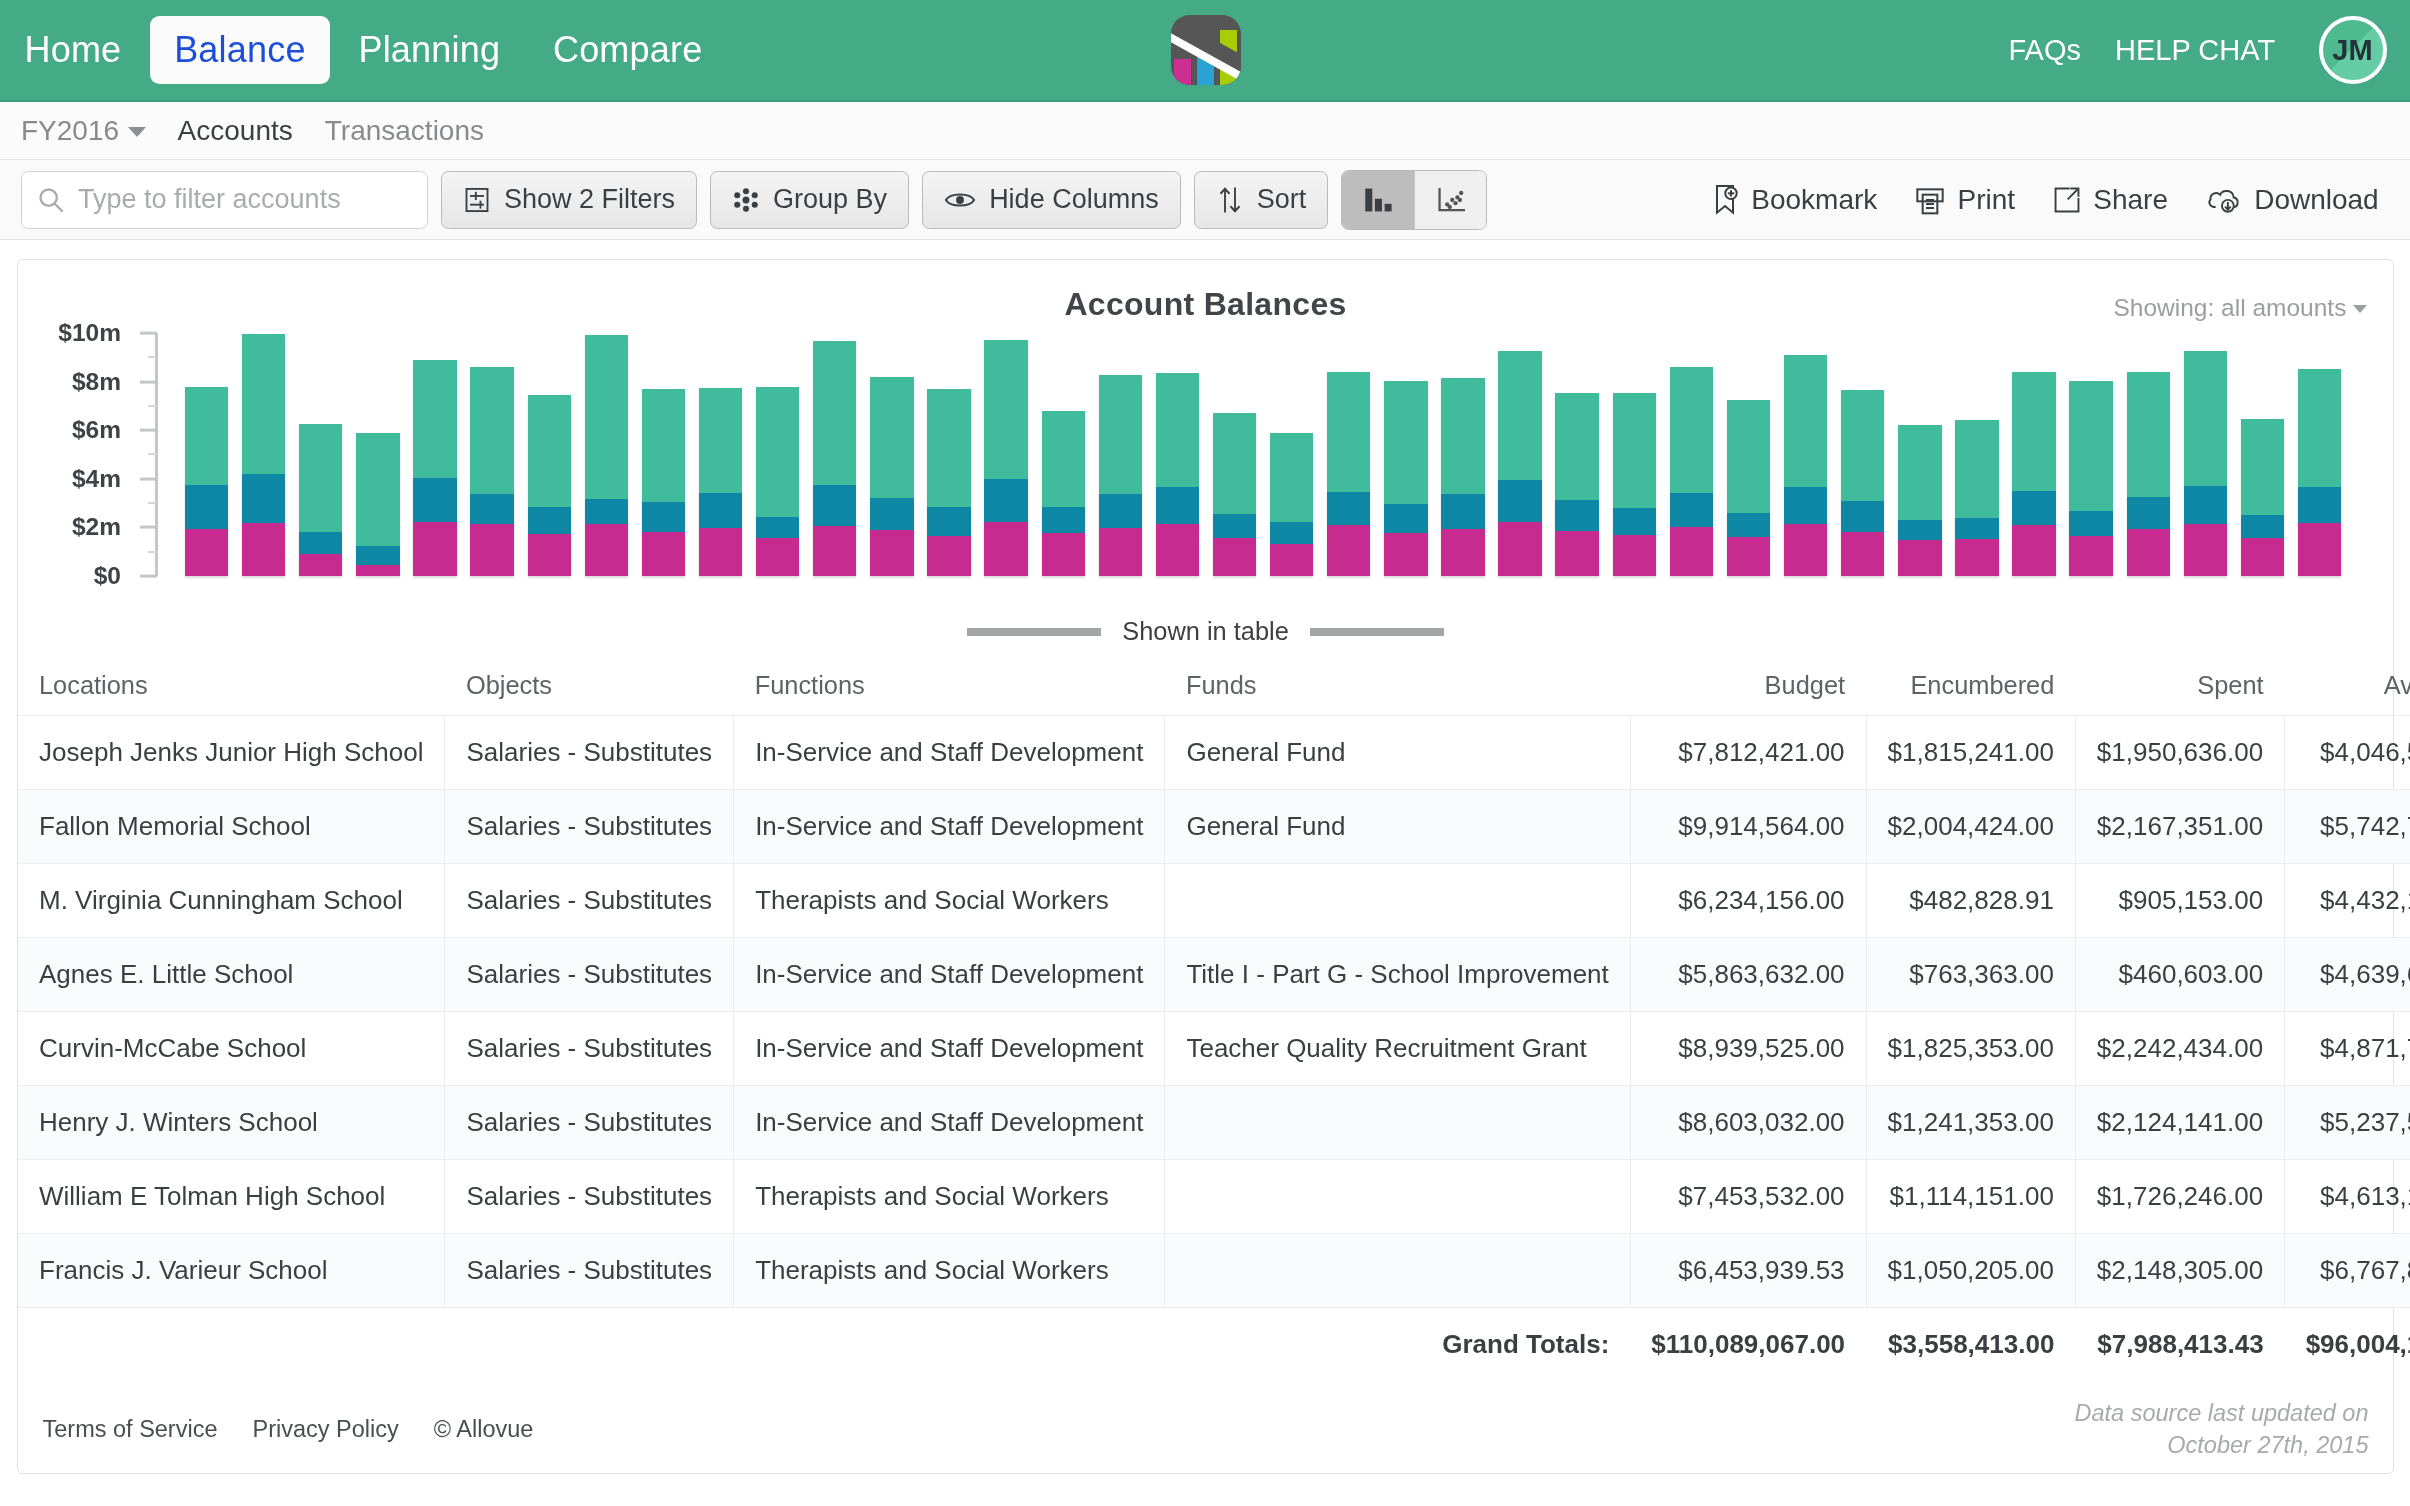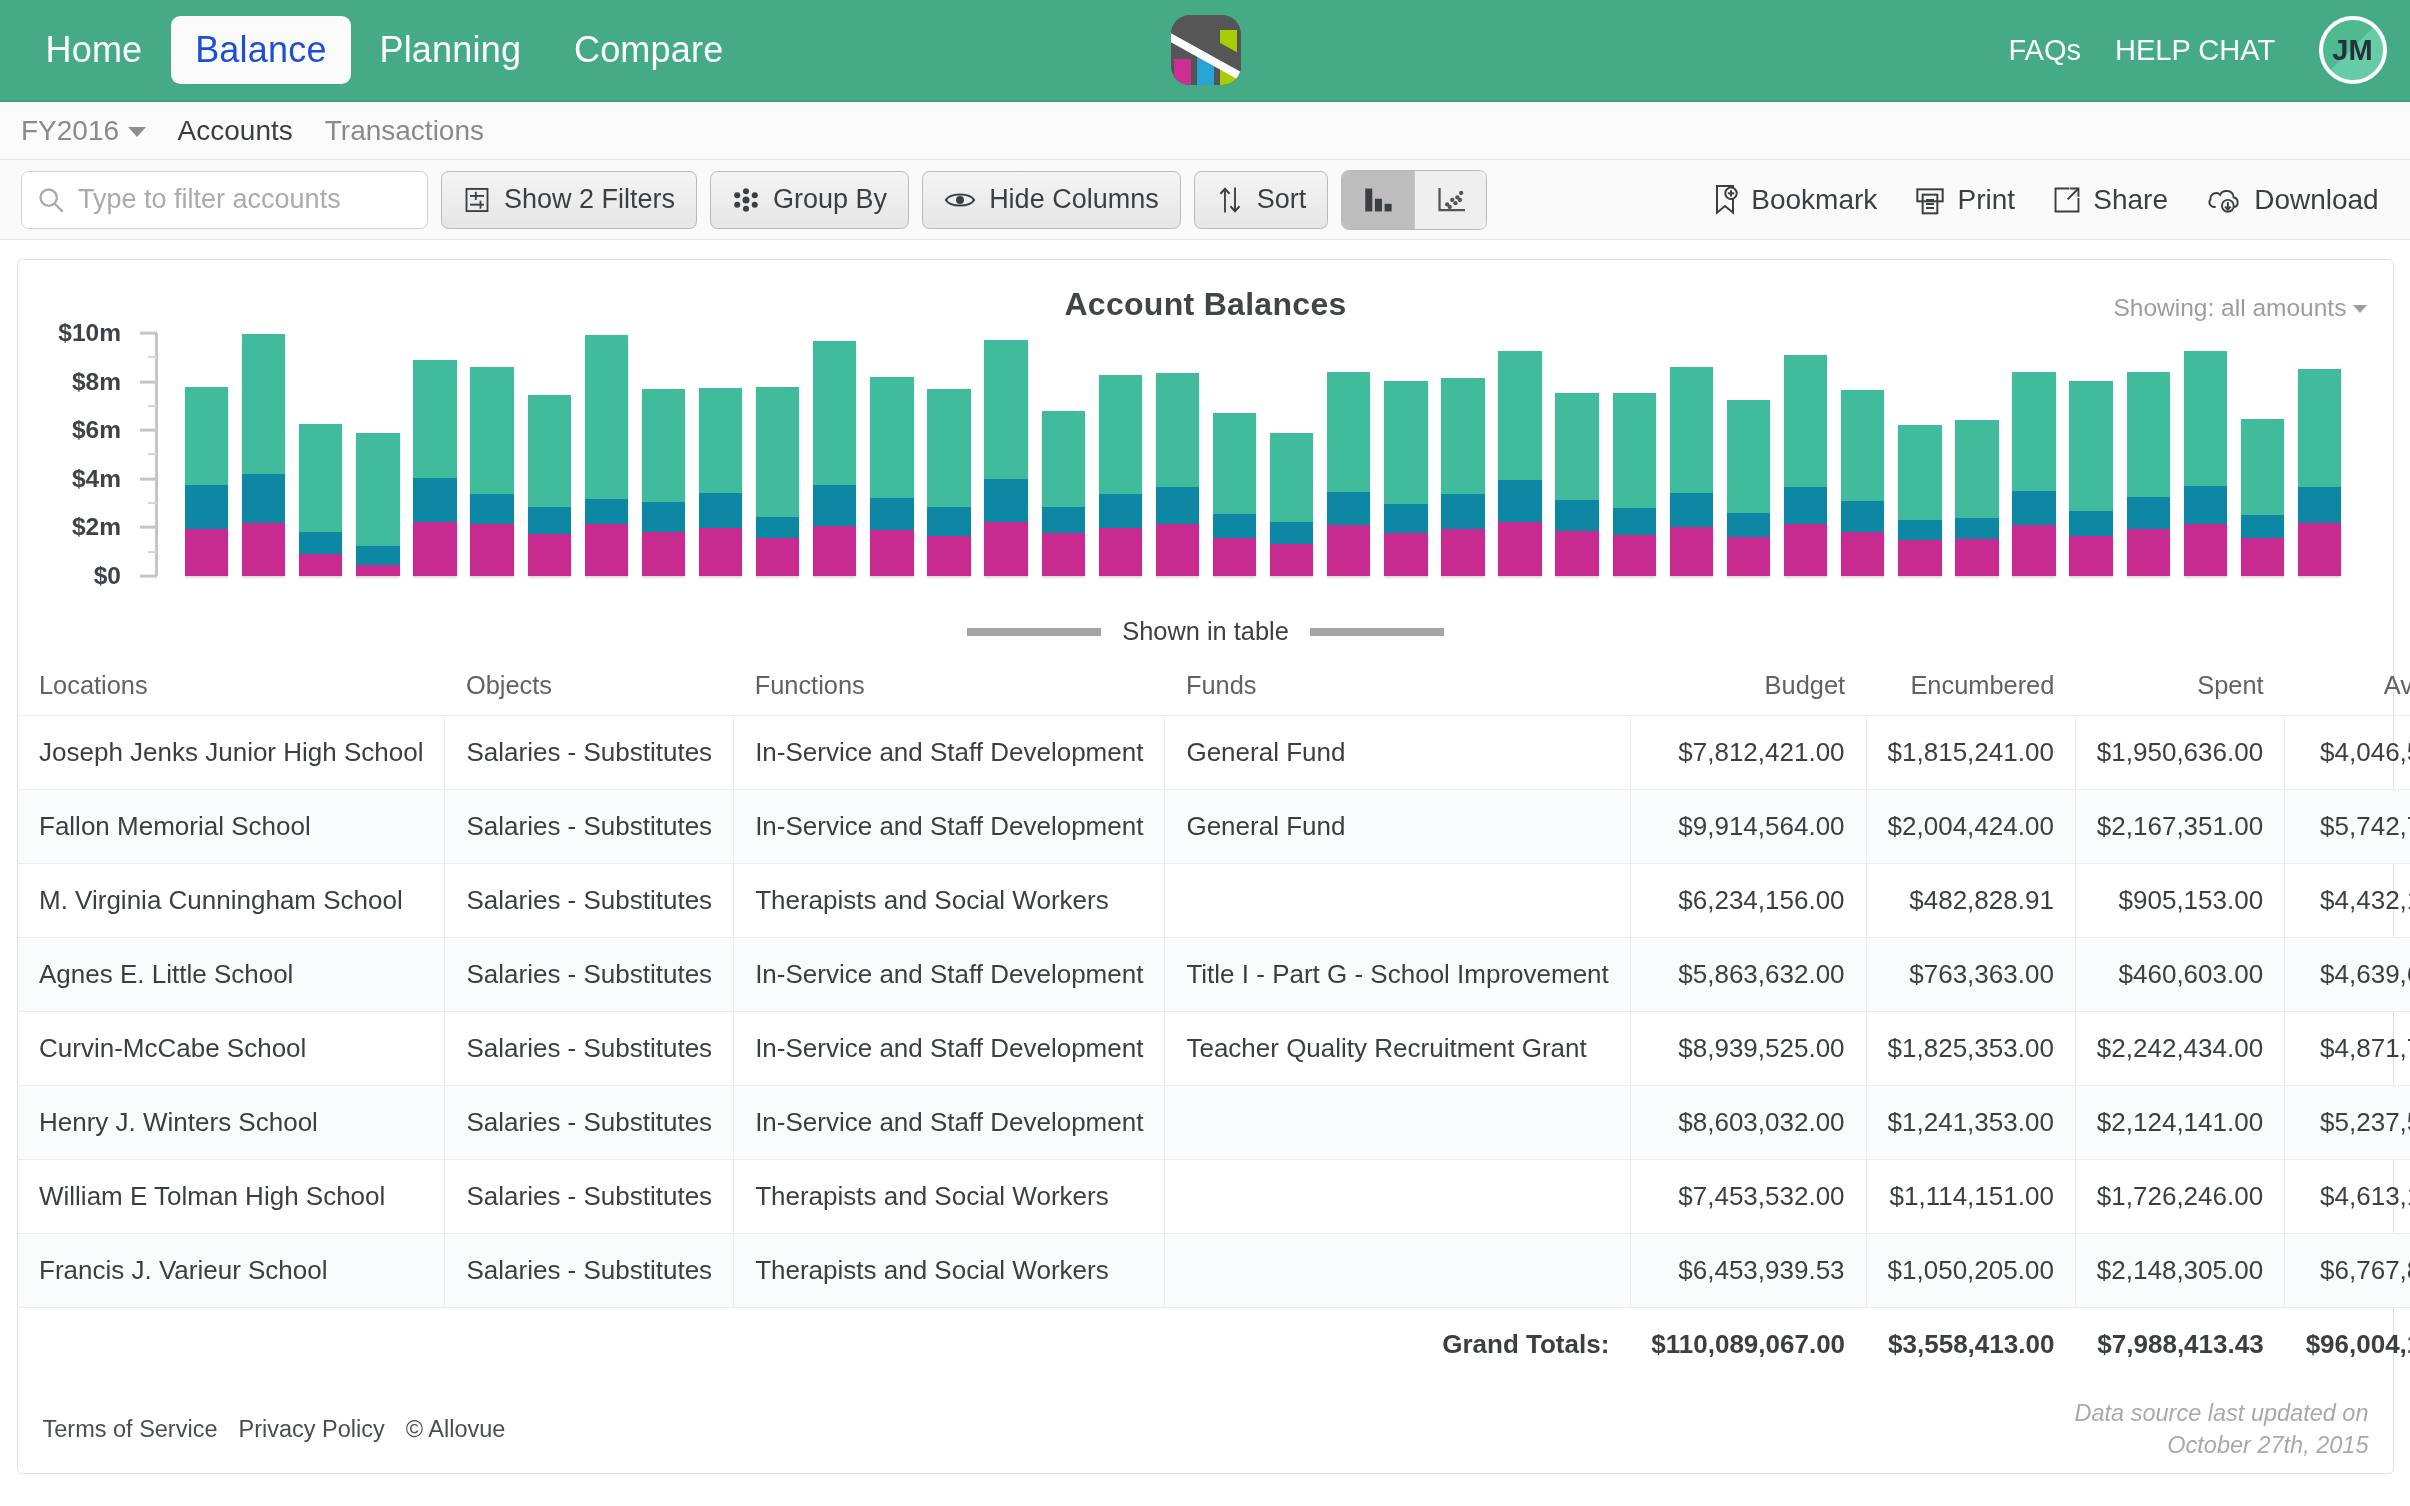--- a/index.html
+++ b/index.html
@@ -12,21 +12,21 @@
 
   
   .topnav {
     height: 102px;
     background: #45ab87;
     display: flex;
     align-items: center;
     position: relative;
     border-bottom: 2.8px solid #3e9d7c;
   }
-  .topnav-left { display: flex; align-items: flex-start; padding-left: 21px; gap: 3.8px; }
+  .topnav-left { display: flex; align-items: flex-start; gap: 3.8px; }
   .nav-link {
     color: #ffffff;
     font-size: 36px;
     padding: 13px 24.5px;
     border-radius: 9.4px;
     letter-spacing: 0.2px;
     white-space: nowrap;
     cursor: pointer;
   }
   .nav-link.active { background: #fbfbfb; color: #1d4ed8; }
@@ -228,21 +228,21 @@
     border-top: 0.9px solid #dfdfdf; font-size: 26px; font-weight: bold;
     color: #3b3f42; padding: 26px 21px 9.4px 21px;
   }
   .totals-label { text-align: right; }
 
   
   .footer {
     position: absolute; left: 0; right: 0; bottom: 0; height: 87px;
     display: flex; align-items: center; padding: 0 24.5px;
   }
-  .footer-left { display: flex; align-items: center; gap: 21px; }
+  .footer-left { display: flex; align-items: center; gap: 35px; }
   .footer-link { font-size: 23.5px; color: #4a4e52; cursor: pointer; white-space: nowrap; }
   .footer-copy { font-size: 23.5px; color: #4a4e52; white-space: nowrap; }
   .footer-right {
     margin-left: auto; text-align: right; font-size: 23.5px;
     color: #a7a9ab; font-style: italic; line-height: 1.35;
   }
   svg { display: block; }
 </style>
 </head>
 <body>

